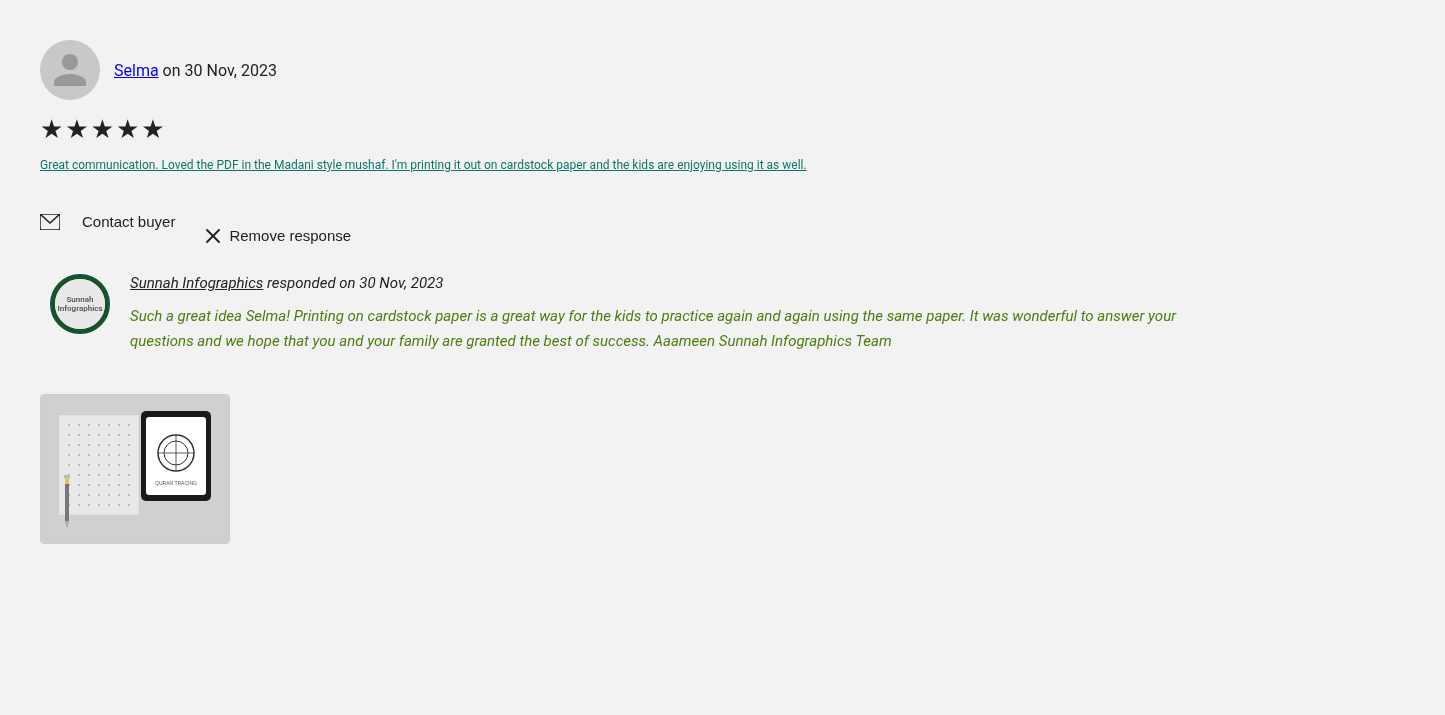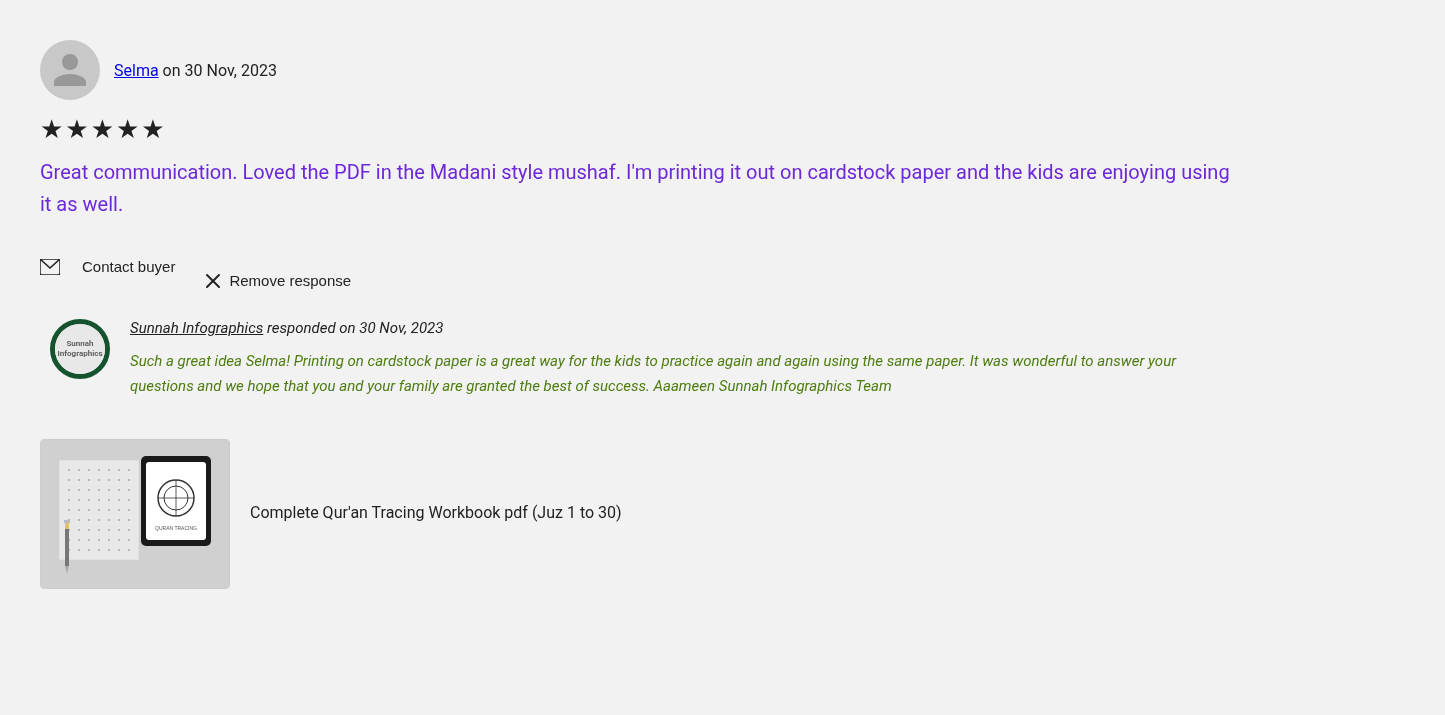--- a/index.html
+++ b/index.html
@@ -53,25 +53,26 @@
       margin-bottom: 12px;
       margin-left: 0;
     }
 
     .star {
       font-size: 26px;
       color: #222;
     }
 
     .review-text {
-      font-size: 20px;
+      font-size: 12px;
       line-height: 1.6;
-      color: #6d28d9;
+      color: #0f766e;
       margin-bottom: 24px;
       max-width: 1200px;
+      text-decoration: underline;
     }
 
     .action-buttons {
       display: flex;
       align-items: center;
       gap: 30px;
       margin-bottom: 30px;
     }
 
     .btn-contact {
@@ -369,16 +370,15 @@
         </svg>
 
         <svg style="position:absolute; left:22px; bottom:12px;" viewBox="0 0 8 60" width="8" height="60">
           <rect x="2" y="5" width="4" height="45" fill="#777"></rect>
           <polygon points="2,50 6,50 4,58" fill="#aaa"></polygon>
           <rect x="2" y="5" width="4" height="8" fill="#e0c060"></rect>
           <rect x="1" y="4" width="6" height="3" fill="#bbb"></rect>
         </svg>
       </div>
     </div>
-    <span class="product-name">Complete Qur'an Tracing Workbook pdf (Juz 1 to 30)</span>
   </div>
 
 </div>
 
 </body></html>

